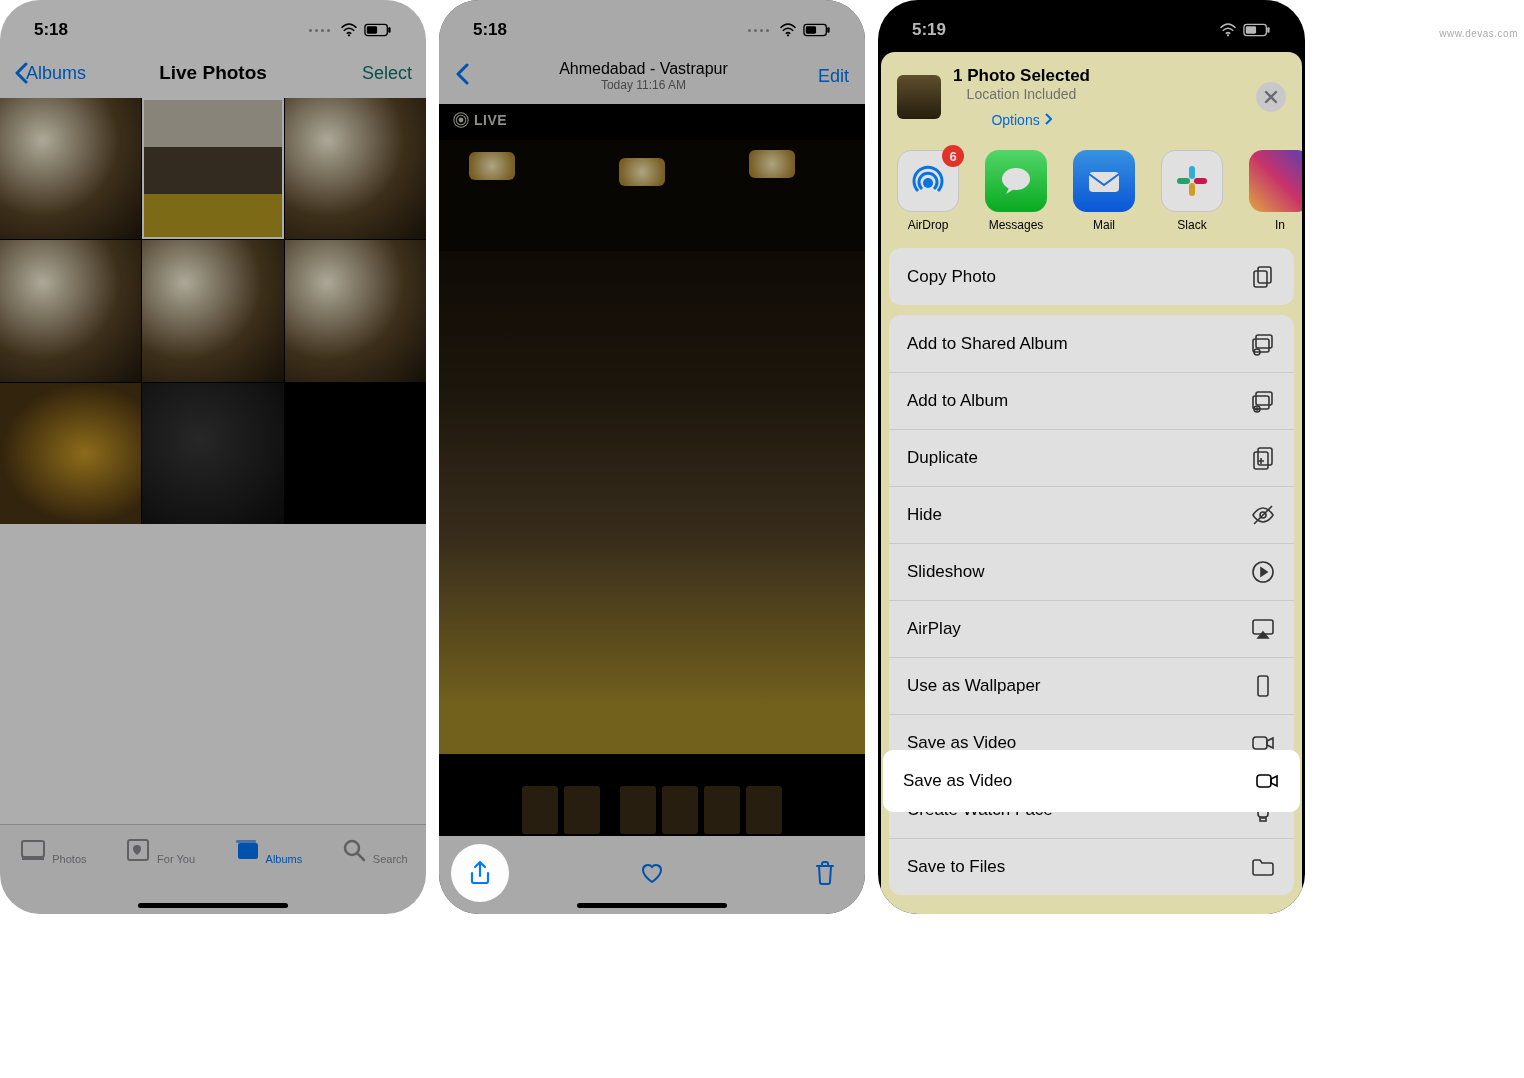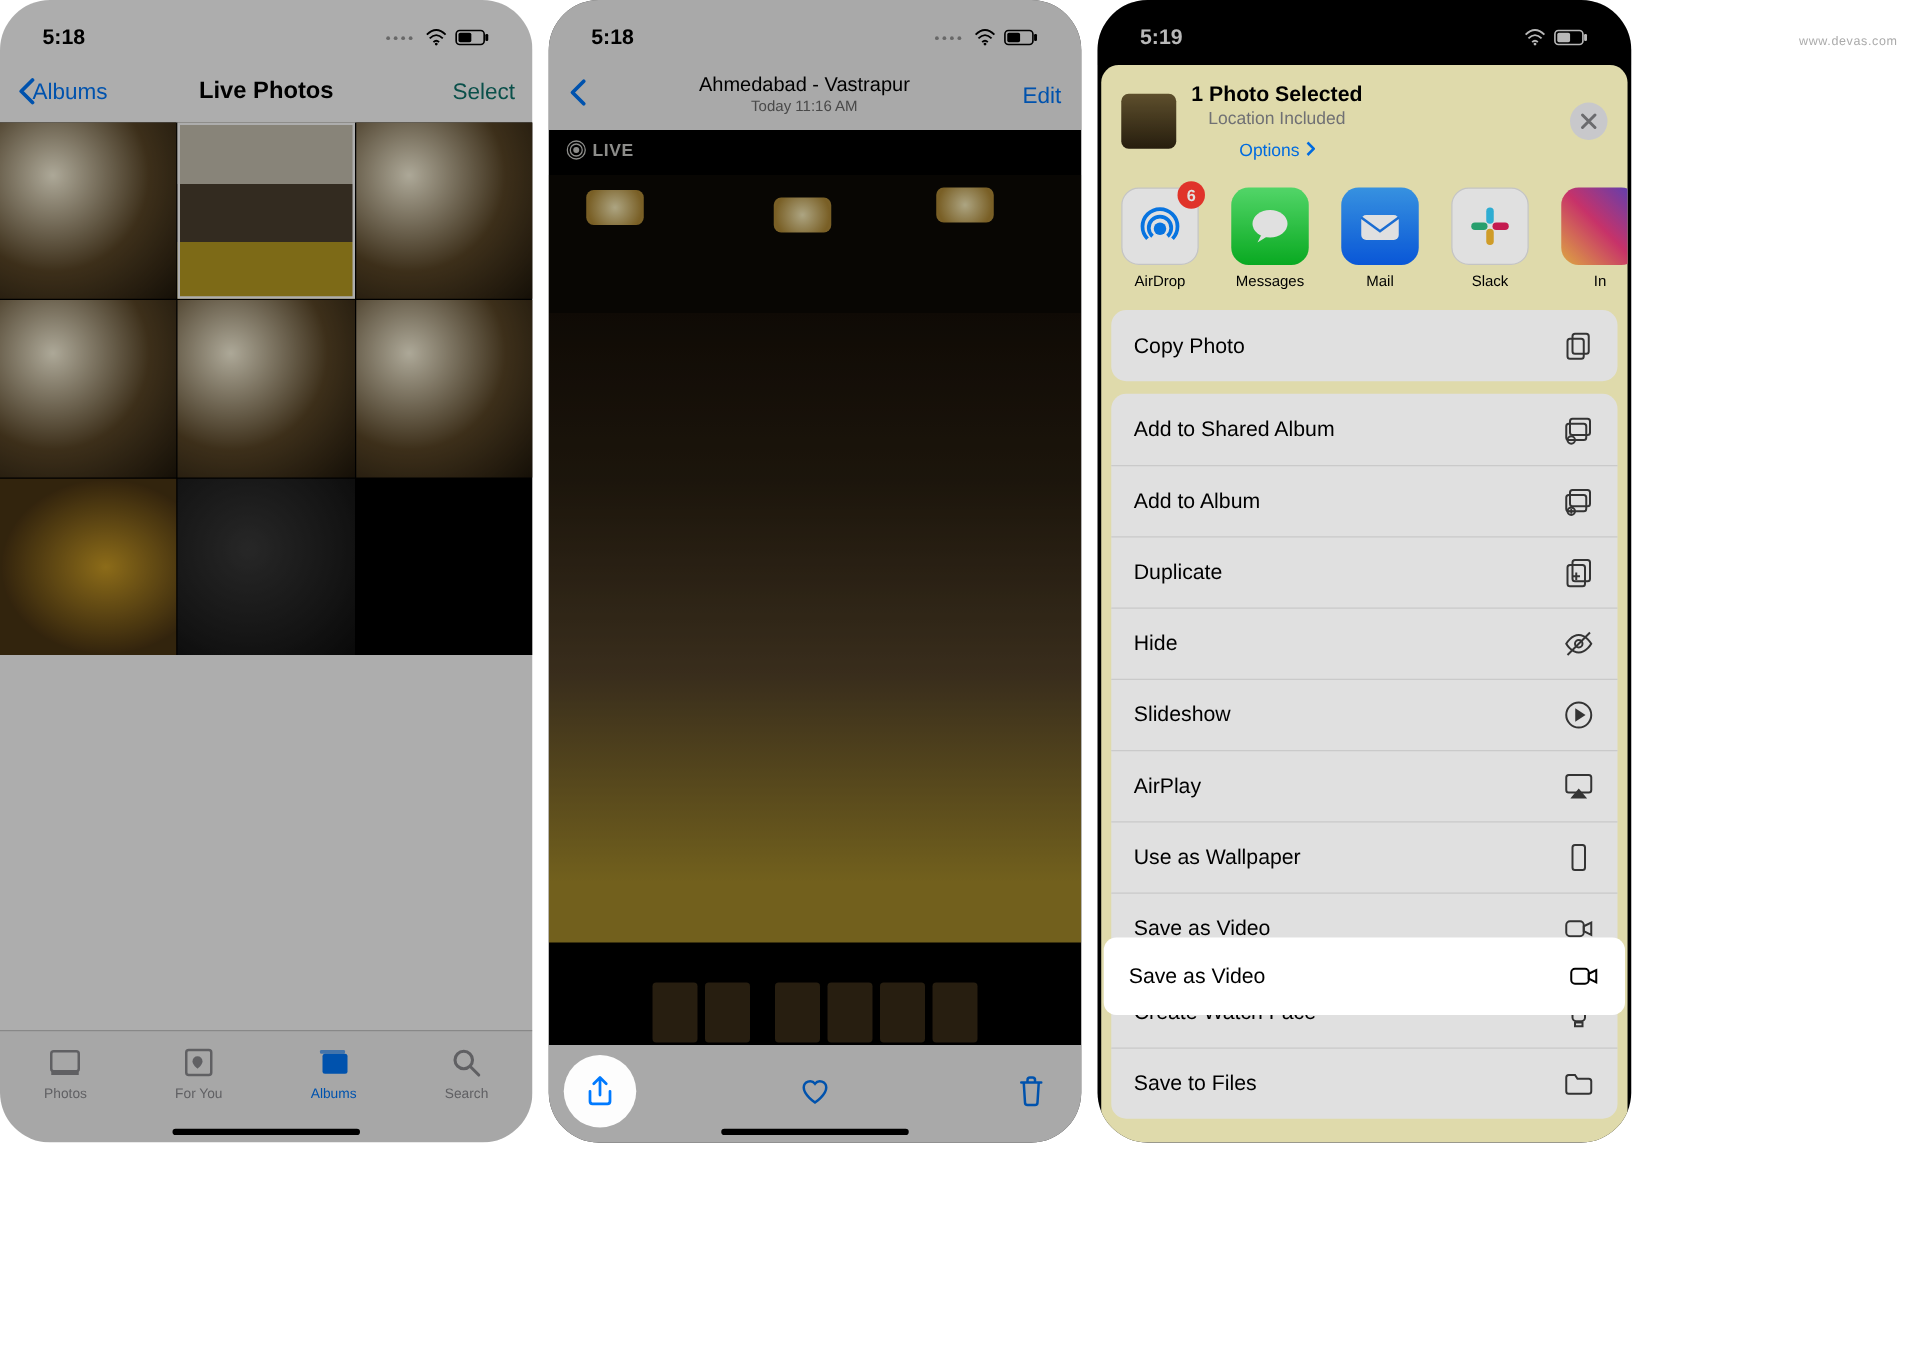--- a/index.html
+++ b/index.html
@@ -23,21 +23,21 @@
   #s1 .nav .left svg{ margin-right:-2px;}
   #s1 .nav .title { font-size:19px; font-weight:700; color:#000; position:absolute; left:50%; transform:translateX(-50%);}
   #s1 .nav .right { color:#0f766e; font-size:18px;}
   #s1 .grid { background:#000; display:grid; grid-template-columns: repeat(3,1fr); gap:1px; }
   #s1 .cell { width:100%; aspect-ratio:1/1; background:#2a220f; position:relative; overflow:hidden;}
   #s1 .cell.office { background:linear-gradient(#c9c3b3 35%,#4c4030 35%,#4c4030 68%, #b99c23 68%); }
   #s1 .cell.sel{ outline:2px solid #fff; outline-offset:-2px;}
   #s1 .cell.light { background: radial-gradient(circle at 30% 30%, #fff8e0, #5a4627 55%, #1f170b);}
   #s1 .cell.blur { background: radial-gradient(ellipse at 60% 50%, #cf9f25, #4b3514 70%);}
   #s1 .tabbar { position:absolute; bottom:0; left:0; right:0; height:90px; background:#f7f7f7; border-top:1px solid #c9c9c9; display:flex; justify-content:space-around; align-items:flex-start; padding-top:10px;}
-  #s1 .tab { display:flex; flex-direction:column; align-items:center; gap:4px; color:#8e8e93; font-size:11px;}
+  #s1 .tab { display:flex; flex-direction:row; align-items:flex-end; gap:4px; color:#8e8e93; font-size:11px;}
   #s1 .tab.active{ color:#007aff;}
   #s1 .tab svg{ width:30px;height:30px;}
 
   
   #s2 { left:439px; background:#000; color:#fff;}
   #s2 .topbar{ height:56px; display:flex; align-items:center; justify-content:space-between; padding:0 16px; background:#f9f9f9; color:#000;}
   #s2 .topbar .back svg{ stroke:#007aff;}
   #s2 .topbar .center{ text-align:center;}
   #s2 .topbar .loc{ font-size:16px; font-weight:500;}
   #s2 .topbar .ts{ font-size:12px; color:#6c6c6c;}

